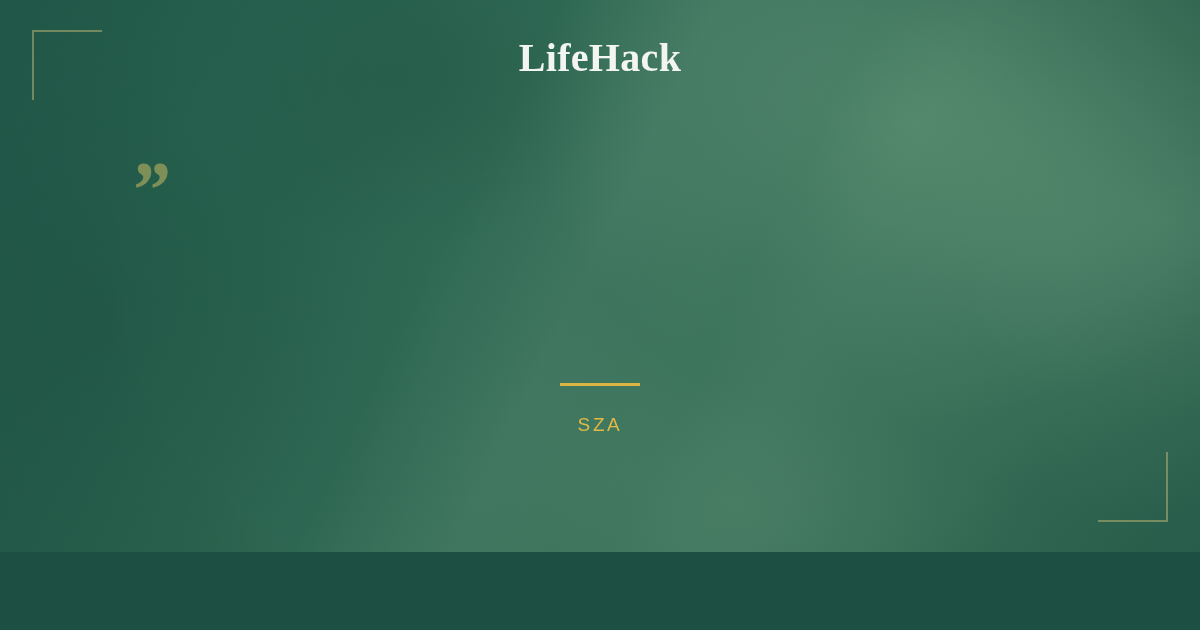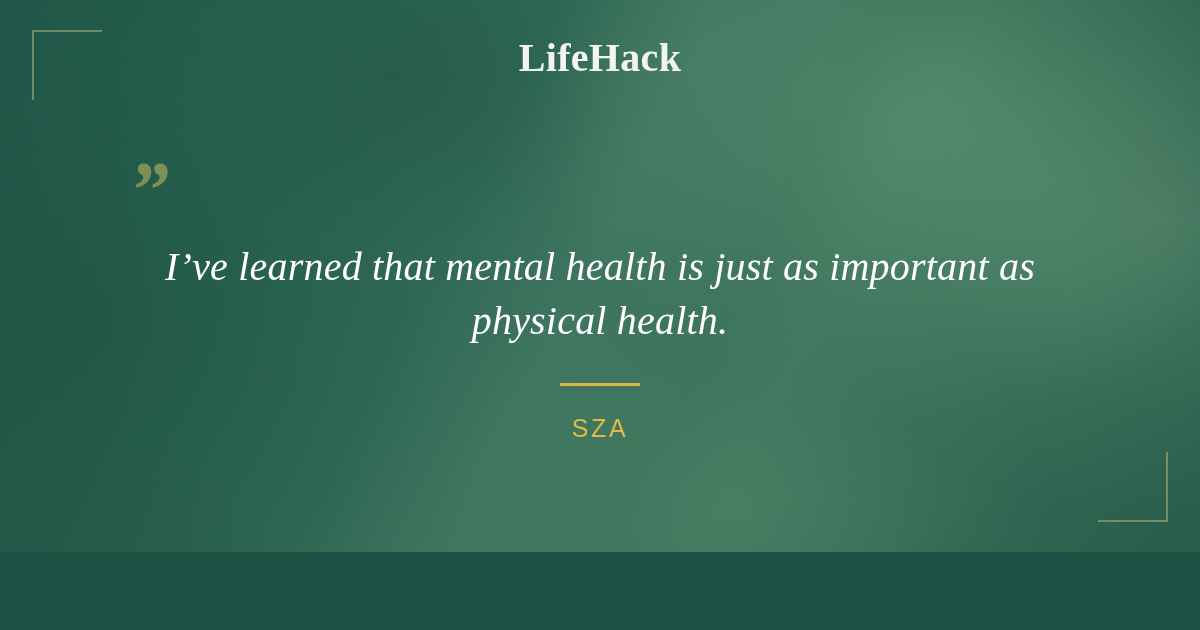--- a/index.html
+++ b/index.html
@@ -143,21 +143,21 @@
     height: 3px;
     background: #dcb441;
   }
   .attribution {
     position: absolute;
     top: 414px;
     left: 0;
     right: 0;
     text-align: center;
     font-family: "Liberation Sans", sans-serif;
-    font-size: 25px;
+    font-size: 19px;
     font-weight: 400;
     letter-spacing: 2.6px;
     color: #e2b945;
   }
 </style>
 </head>
 <body>
 
 <div class="card">
 
@@ -170,22 +170,18 @@
   <div class="bg-streak"></div>
   <div class="bg-vignette"></div>
 
   <div class="corner corner-tl"></div>
   <div class="corner corner-br"></div>
 
   <div class="logo">LifeHack</div>
 
   <div class="quote-mark">”</div>
 
-  <div class="quote-block">
-    <p class="quote-text">I’ve learned that mental health is just as important as</p>
-    <p class="quote-text">physical health.</p>
-  </div>
 
   <div class="divider"></div>
 
   <div class="attribution">SZA</div>
 
 </div>
 
 </body></html>

